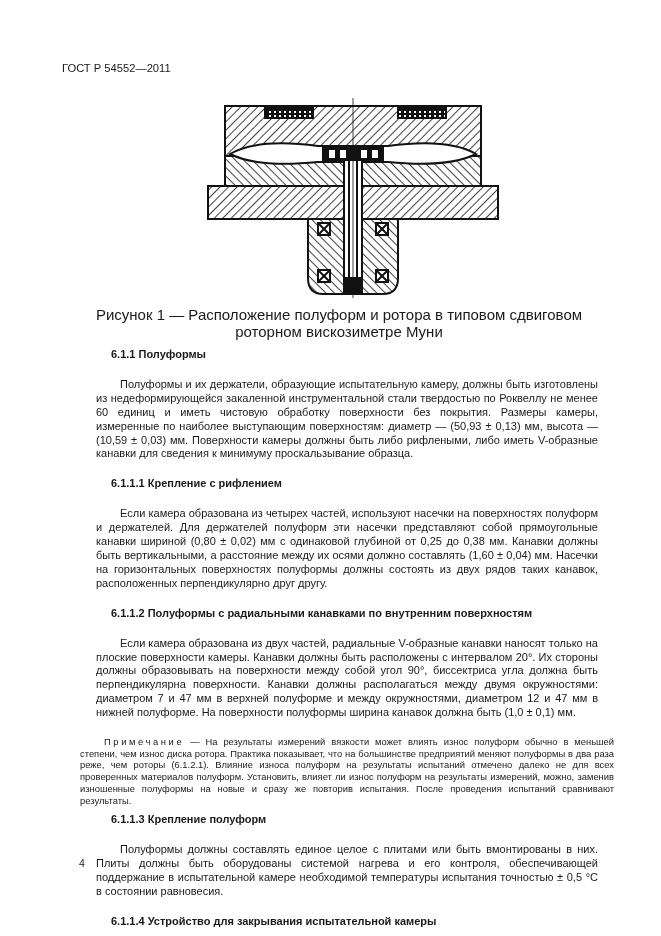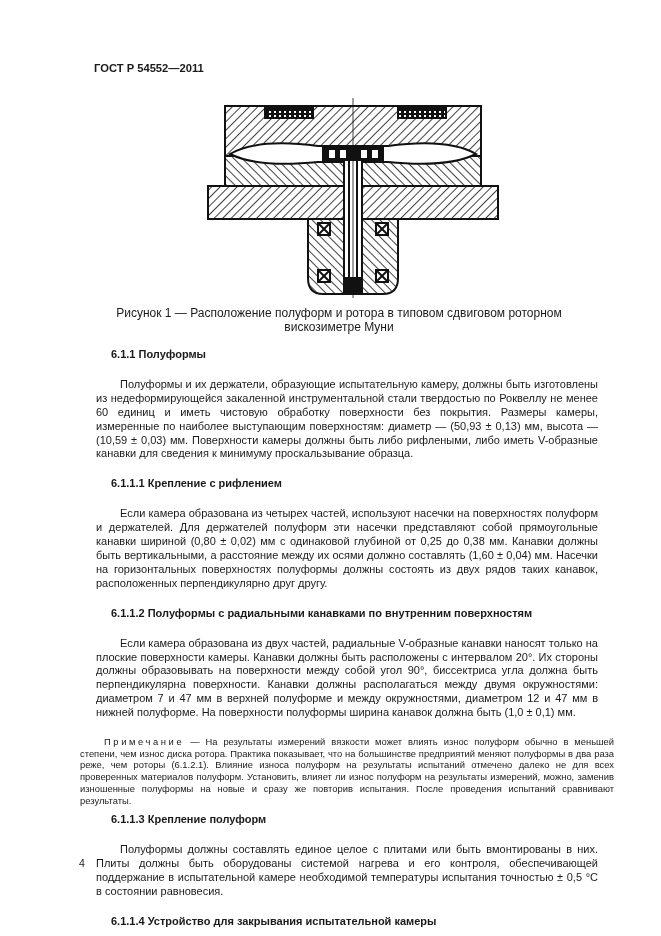--- a/index.html
+++ b/index.html
@@ -1,20 +1,20 @@
 <!DOCTYPE html>
 <html><head>
 <meta charset="utf-8">
 <style>
   html, body { margin: 0; padding: 0; background: #ffffff; }
   body { width: 661px; height: 936px; position: relative; overflow: hidden;
          font-family: "Liberation Sans", sans-serif; color: #1a1a1a; }
-  .header { position: absolute; left: 94px; top: 62px; font-size: 11.2px; font-weight: bold; text-align: right; }
+  .header { position: absolute; left: 62px; top: 62px; font-size: 11.2px; font-weight: normal; text-align: right; }
   .figure { position: absolute; left: 198px; top: 98px; width: 306px; height: 200px; }
-  .caption { position: absolute; left: 79px; top: 306px; width: 520px; text-align: center; font-size: 12px; }
+  .caption { position: absolute; left: 79px; top: 306px; width: 520px; text-align: center; font-size: 15px; }
   .content { position: absolute; left: 80px; top: 341px; width: 534px; font-size: 11px; line-height: 13.9px; }
   .h { font-weight: bold; padding-left: 24px; margin: 7px; }
   .p { text-align: justify; text-indent: 24px; margin: 16px; hyphens: manual; }
   .note { text-align: justify; text-indent: 24px; font-size: 9.4px; line-height: 11.7px; margin: 6px 0 6px 0; }
   .note .lbl { letter-spacing: 2.6px; }
   .page-num { position: absolute; left: 79px; top: 857px; font-size: 10.5px; }
 </style>
 </head>
 <body>
 

